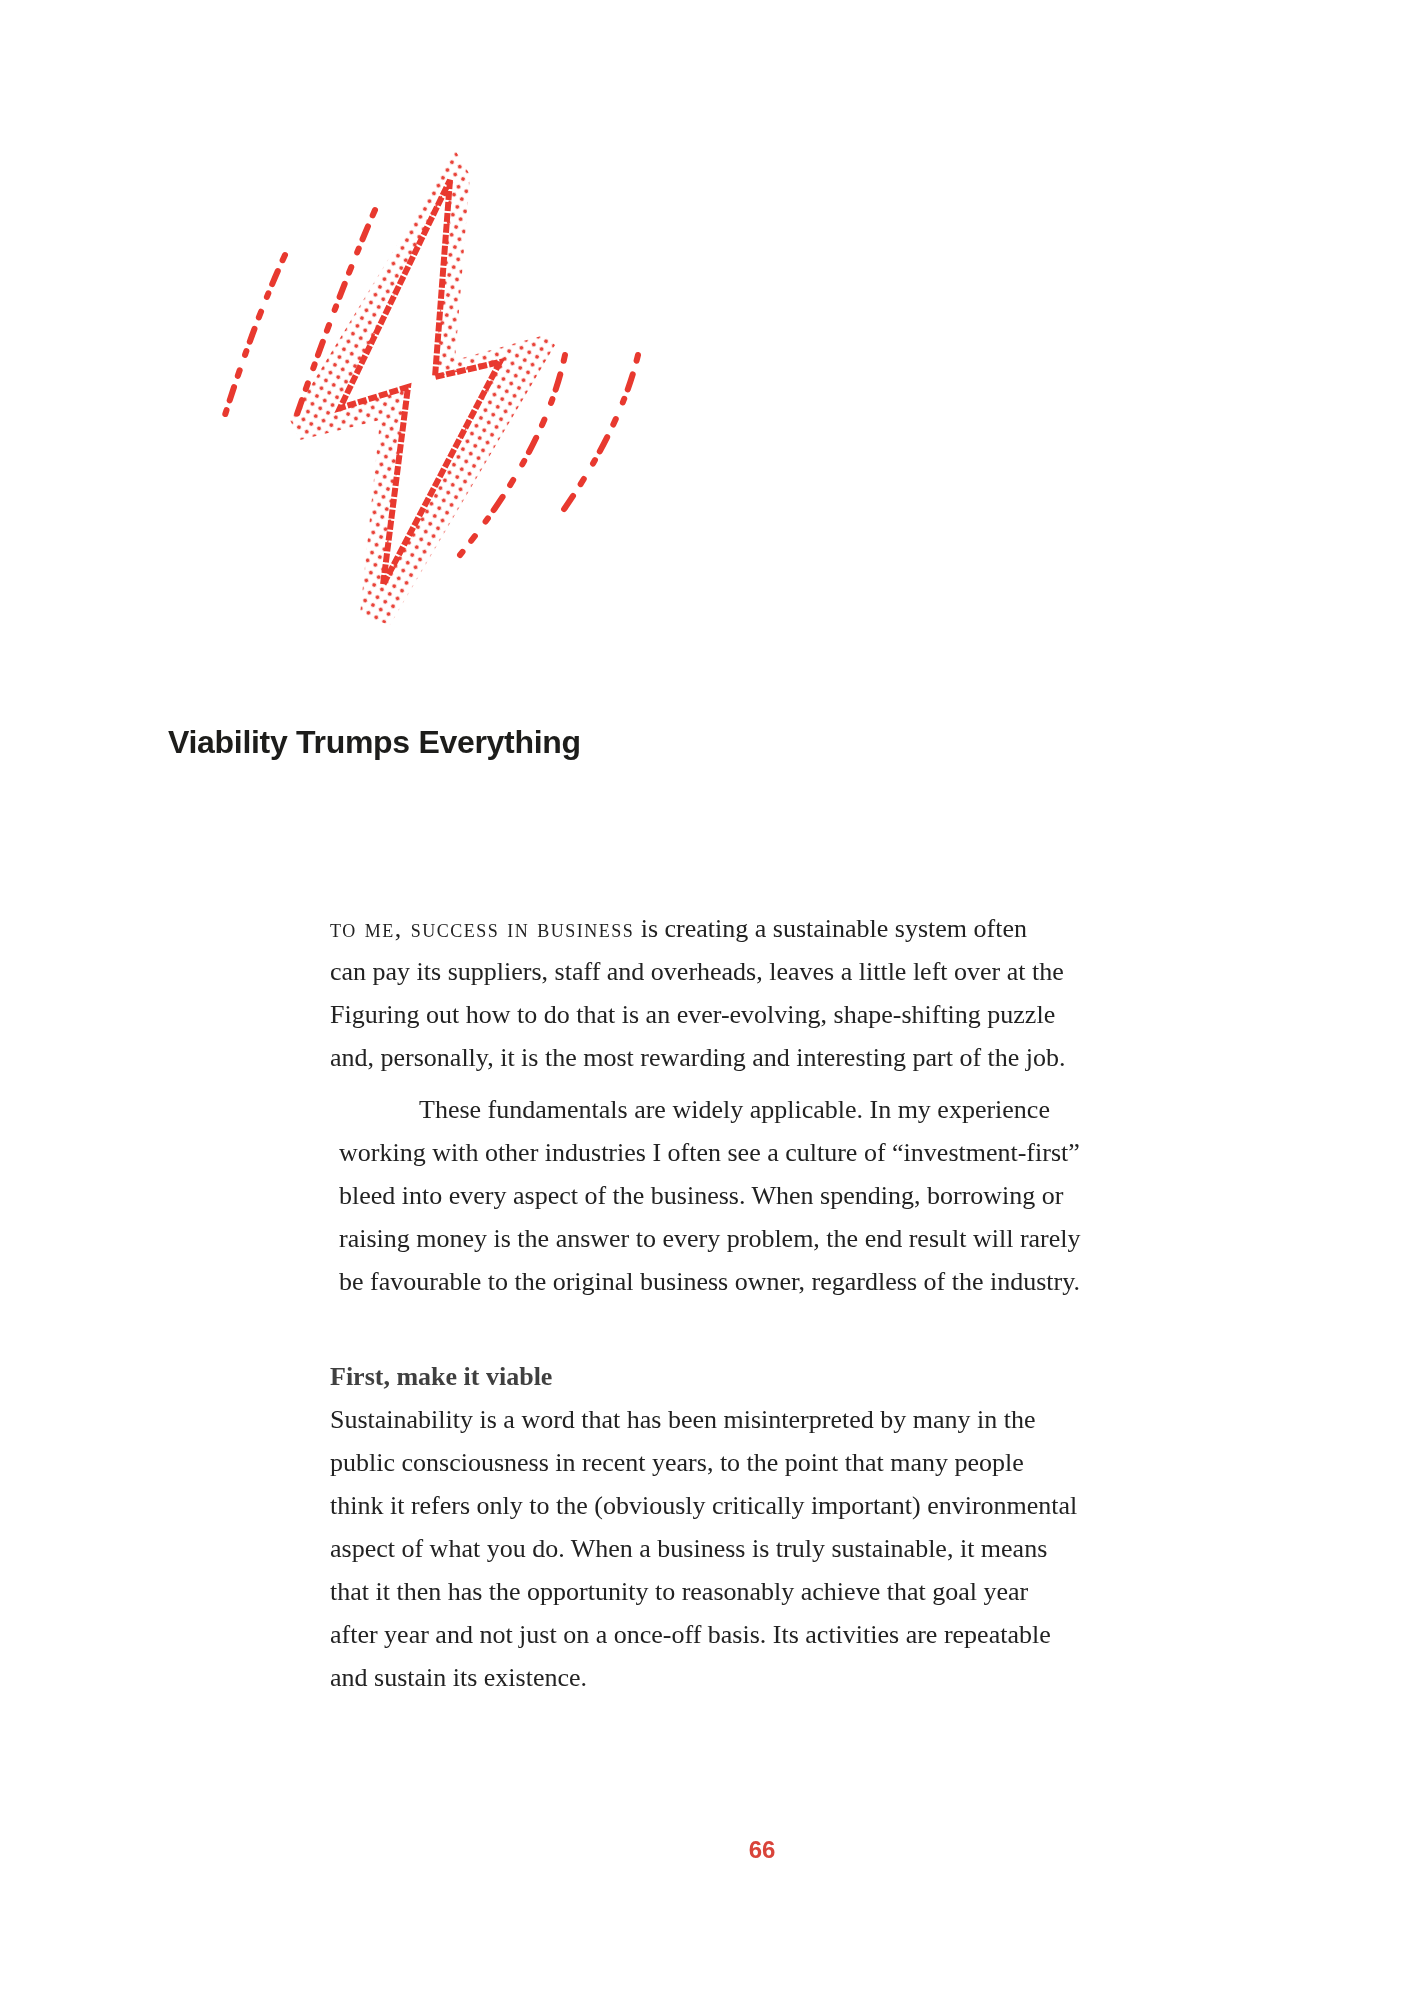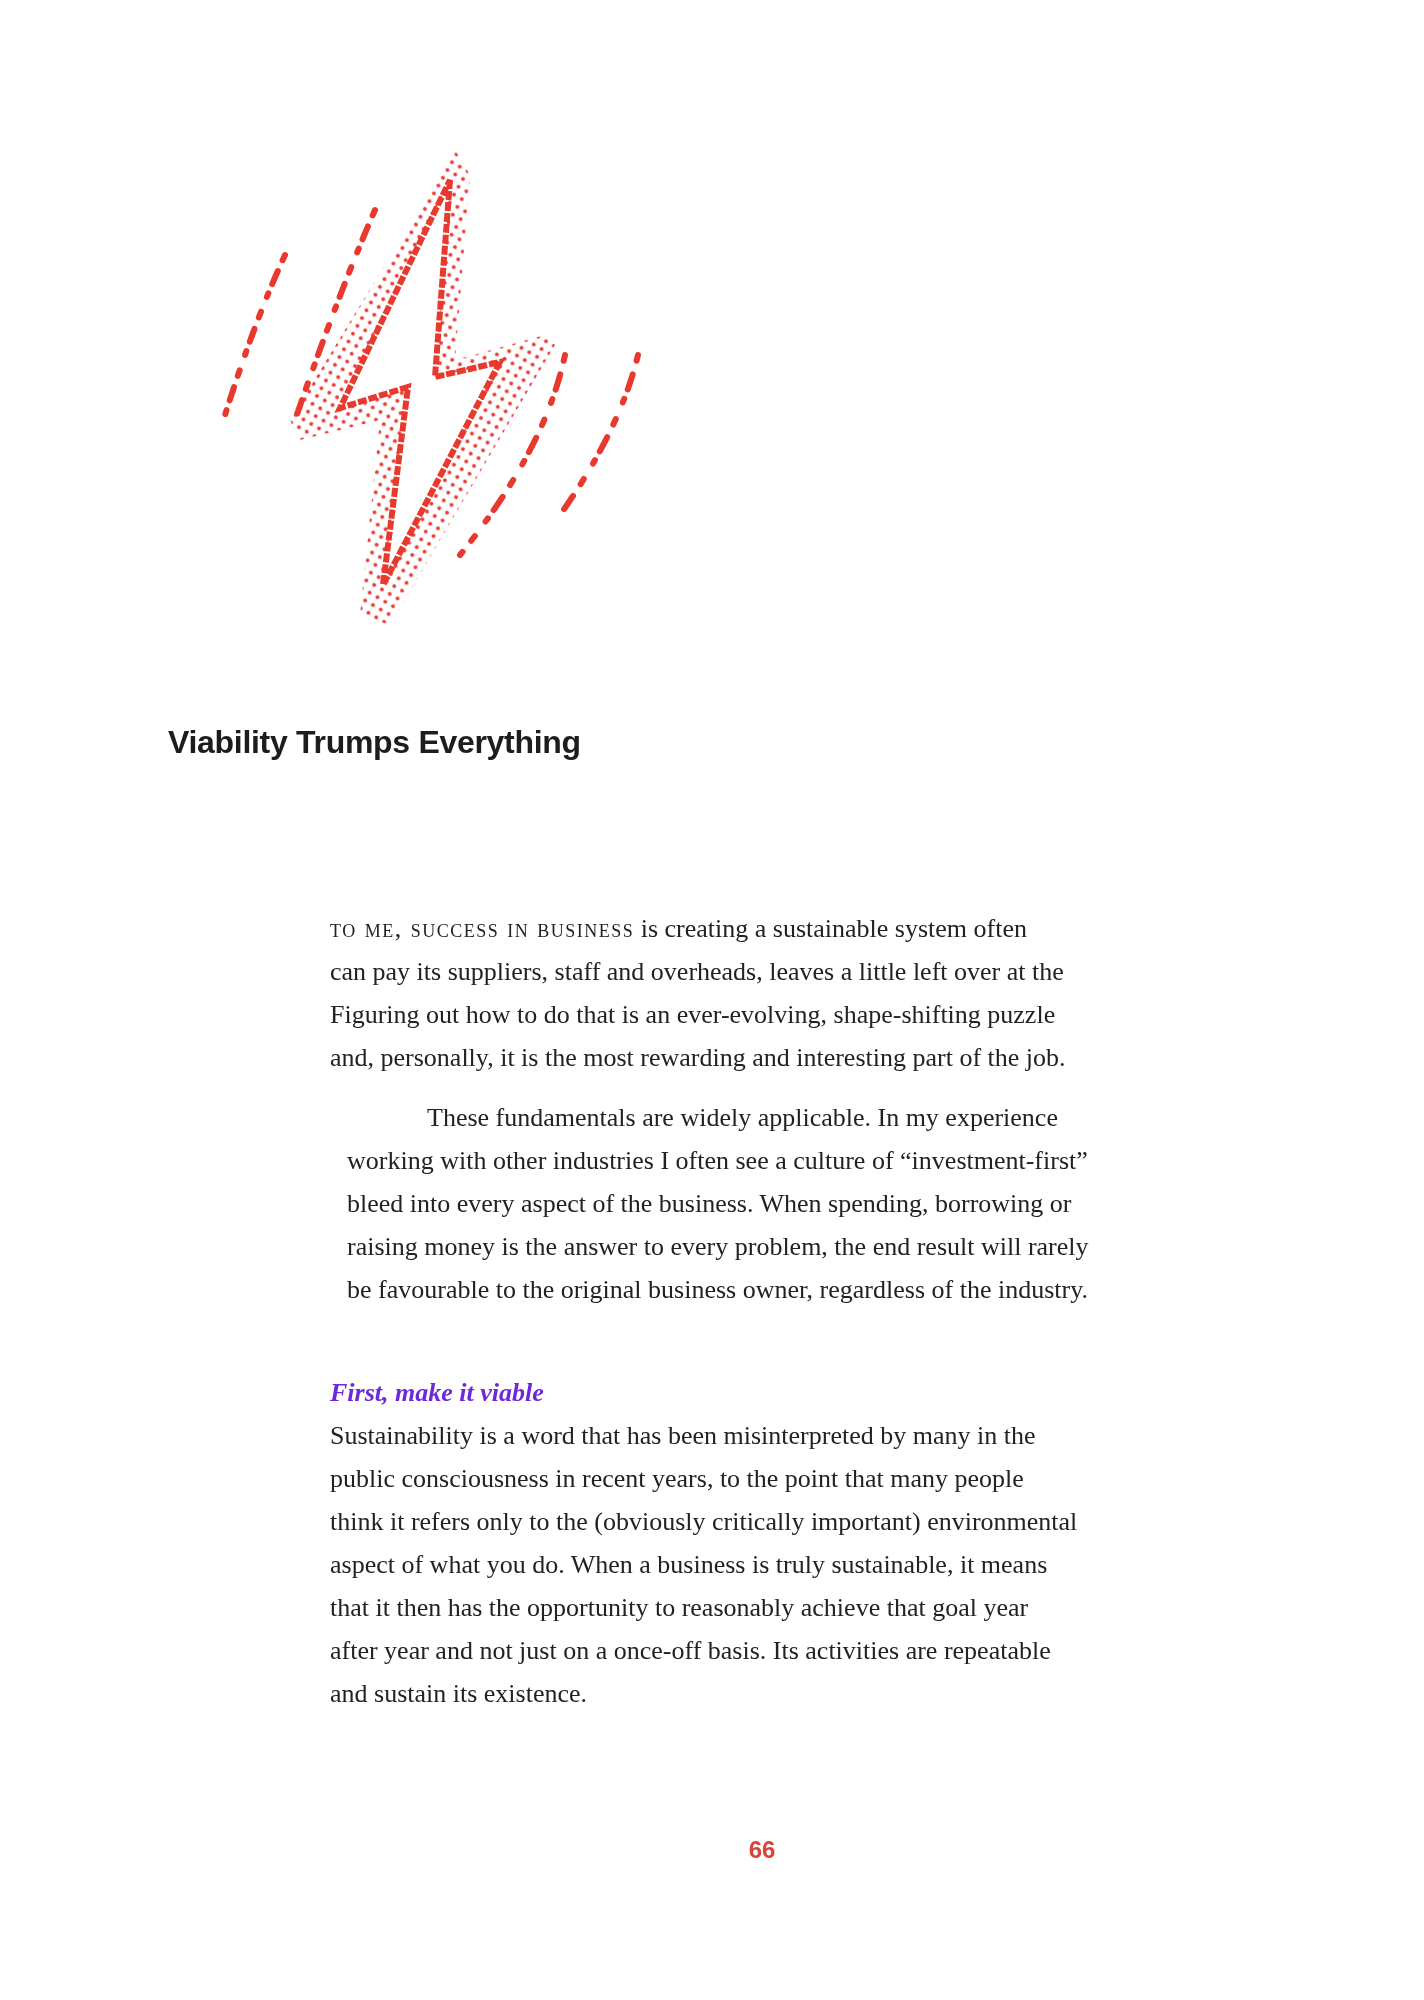--- a/index.html
+++ b/index.html
@@ -13,21 +13,21 @@
   .body-block {
     position:absolute; left:330px; top:907px; width:880px;
     font-family:"Liberation Serif", serif; font-size:26px; line-height:43px;
     color:#222222;
   }
   .line { display:block; white-space:nowrap; }
   .line.indent { padding-left:80px; }
   .smallcaps { font-variant:small-caps; letter-spacing:1.5px; text-transform:lowercase; }
   .gap { display:block; height:43px; }
   .subhead {
-    display:block; font-style:italic; font-weight:bold; color:#6d28d9;
+    display:block; font-weight:bold; color:#404040;
   }
   .page-number {
     position:absolute; left:700px; width:124px; top:1836px; text-align:center;
     font-family:"Liberation Sans", sans-serif; font-weight:bold; font-size:24px;
     color:#d9443a;
   }
 </style>
 </head>
 <body>
 
@@ -57,21 +57,21 @@
 
 <h1 class="heading">Viability Trumps Everything</h1>
 
 <div class="body-block">
   <p style="margin:0">
     <span class="line"><span class="smallcaps">to me, success in business</span><span> is creating a sustainable system often</span></span>
     <span class="line">can pay its suppliers, staff and overheads, leaves a little left over at the</span>
     <span class="line">Figuring out how to do that is an ever-evolving, shape-shifting puzzle</span>
     <span class="line">and, personally, it is the most rewarding and interesting part of the job.</span>
   </p>
-  <p style="margin:17px">
+  <p style="margin:9px">
     <span class="line indent">These fundamentals are widely applicable. In my experience</span>
     <span class="line">working with other industries I often see a culture of “investment-first”</span>
     <span class="line">bleed into every aspect of the business. When spending, borrowing or</span>
     <span class="line">raising money is the answer to every problem, the end result will rarely</span>
     <span class="line">be favourable to the original business owner, regardless of the industry.</span>
   </p>
   <span class="gap"></span>
   <h2 style="margin:0;font-size:26px;line-height:43px" class="subhead">First, make it viable</h2>
   <p style="margin:0">
     <span class="line">Sustainability is a word that has been misinterpreted by many in the</span>

